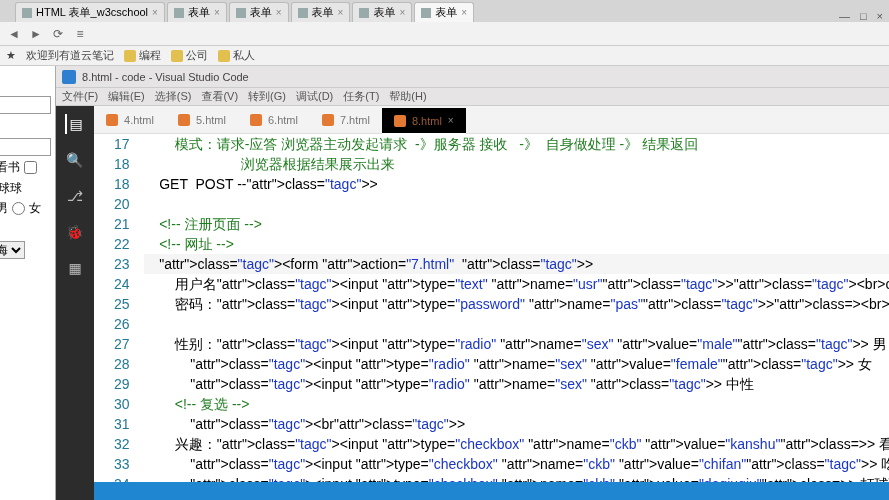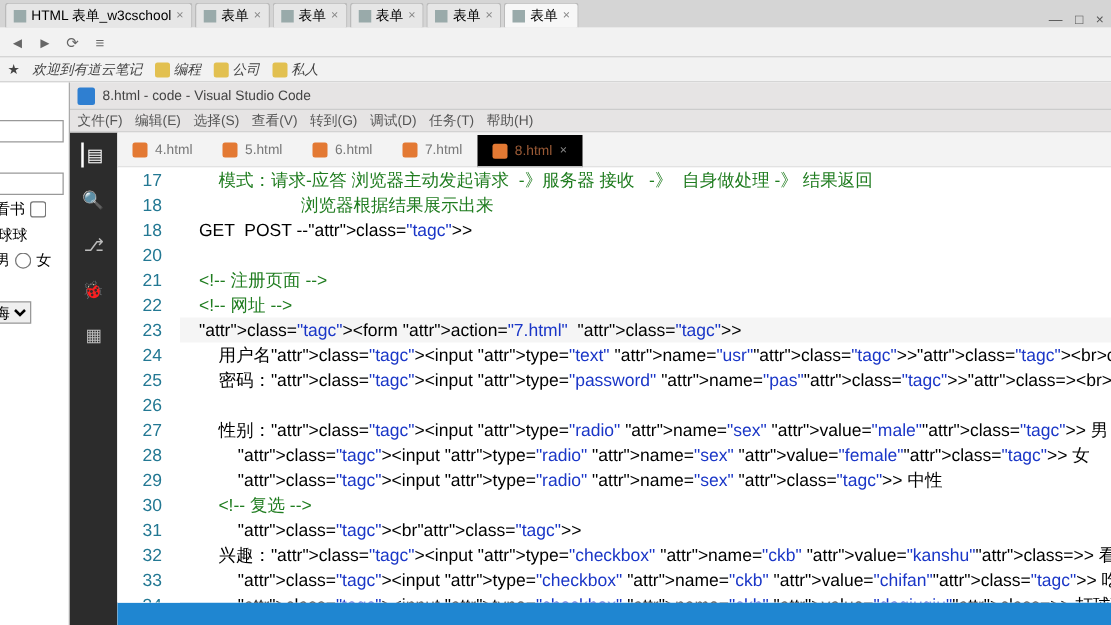--- a/index.html
+++ b/index.html
@@ -1,33 +1,33 @@
 <!DOCTYPE html>
 <html><head>
 <meta charset="utf-8">
 <style>
   * { margin:0; padding:0; box-sizing:border-box; font-family:"Segoe UI","Microsoft YaHei",Arial,sans-serif; }
   body { width:889px; height:500px; overflow:hidden; background:#e8e8e8; font-size:12px; }
 
   
-  .tabstrip { height:22px; background:#d5d5d5; display:flex; align-items:flex-end; padding-left:4px; }
+  .tabstrip { height:22px; background:#d5d5d5; display:flex; align-items:flex-end; padding-left:15px; }
   .tab { height:20px; background:#e6e6e6; border:1px solid #bbb; border-bottom:none; padding:2px 6px; display:flex; align-items:center; gap:4px; font-size:11px; margin-right:2px; border-radius:3px 3px 0 0; cursor:pointer; }
   .tab.active { background:#f7f7f7; }
   .tab .favicon { width:10px; height:10px; background:#9aa; display:inline-block; }
   .tab .close { color:#888; font-size:10px; }
   .winctl { margin-left:auto; display:flex; gap:10px; padding-right:6px; color:#555; font-size:11px; }
 
   
   .addrbar { height:24px; background:#f2f2f2; display:flex; align-items:center; gap:6px; padding:0 6px; border-bottom:1px solid #ccc; }
   .navbtn { width:16px; height:16px; display:flex; align-items:center; justify-content:center; color:#666; font-size:12px; cursor:pointer; }
   .url { flex:1; height:18px; border:1px solid #ccc; background:#fff; font-size:11px; padding:1px 4px; display:flex; align-items:center; color:#555; }
 
   
   .bookmarks { height:20px; background:#f2f2f2; display:flex; align-items:center; gap:10px; padding:0 6px; font-size:11px; color:#444; border-bottom:1px solid #ccc; }
-  .bm { display:flex; align-items:center; gap:3px; cursor:pointer;font-style:italic; }
+  .bm { display:flex; align-items:center; gap:3px; cursor:pointer; }
   .bm .ic { width:12px; height:12px; background:#e2c050; border-radius:2px; display:inline-block; }
 
   
   .main { display:flex; height:calc(500px - 22px - 24px - 20px);justify-content:center; }
 
   
   .leftpage { width:187px; background:#fff; padding:6px 4px; font-size:12px; border-right:1px solid #aaa; }
   .leftpage .row { display:flex; align-items:center; margin:3px 0; gap:4px; flex-wrap:wrap; }
   .leftpage .lbl { min-width:34px; }
   .leftpage input[type=text],.leftpage input[type=password] { border:1px solid #999; width:110px; height:18px; font-size:12px; }

